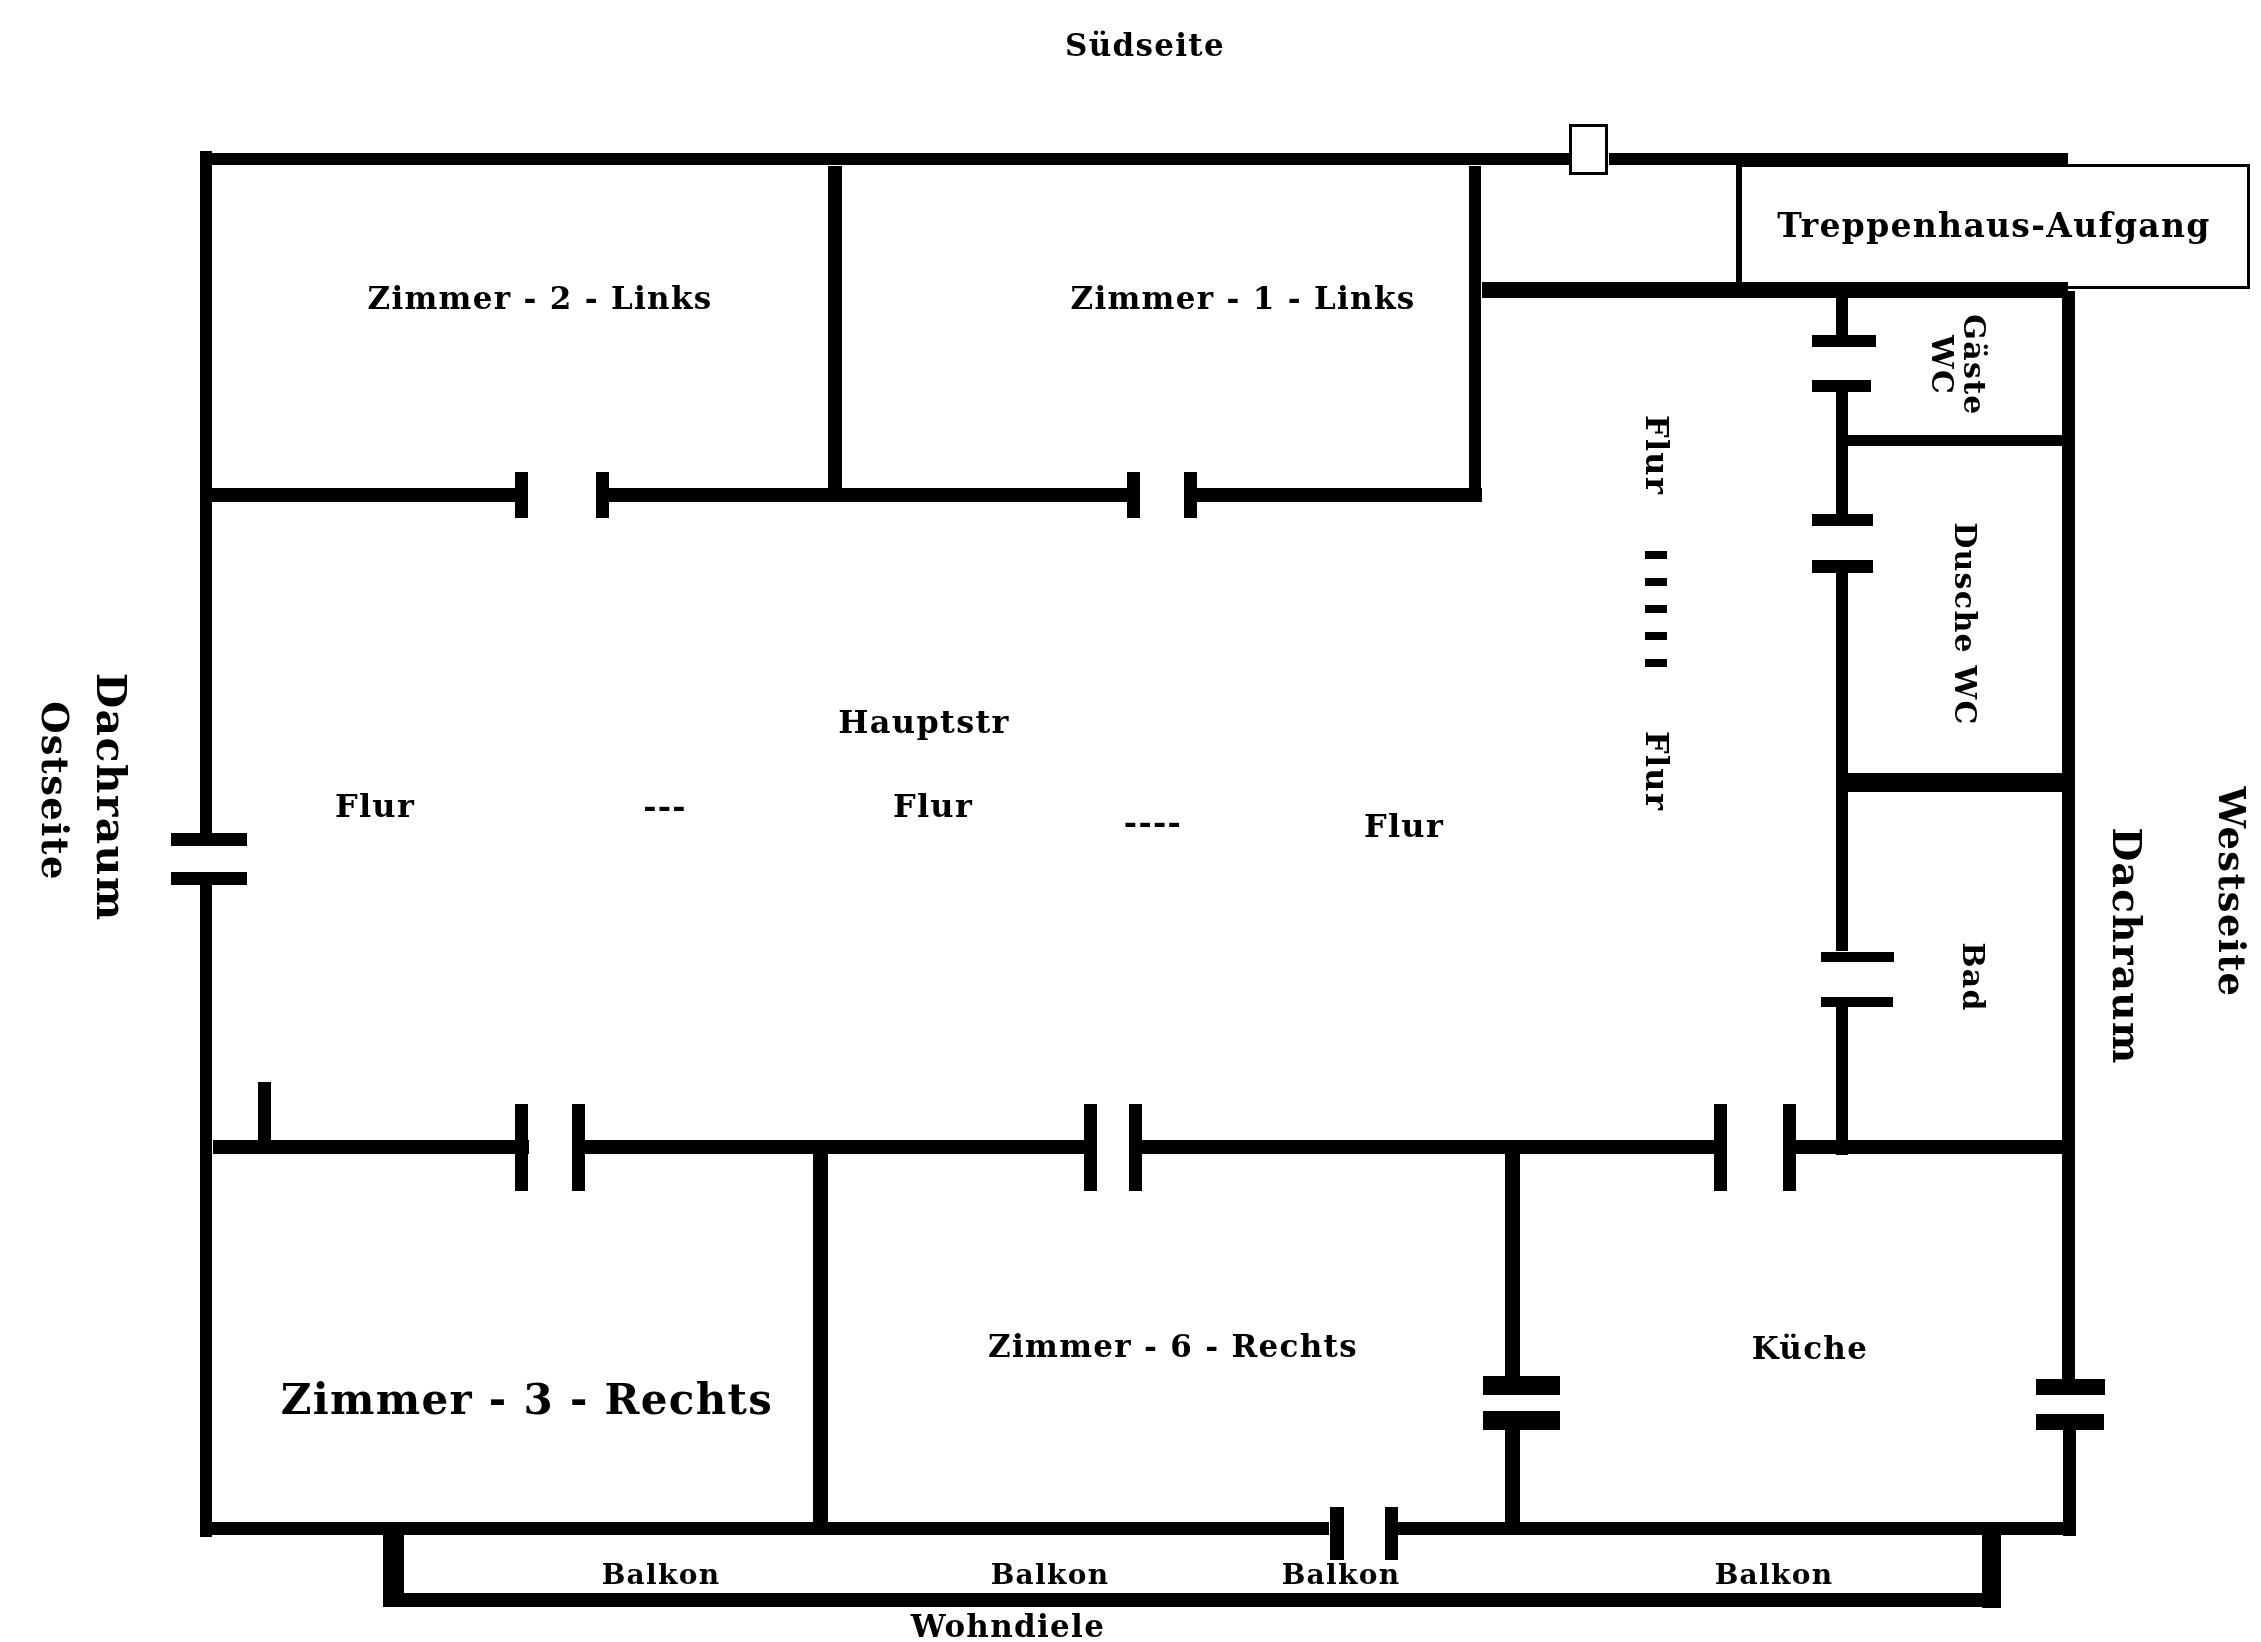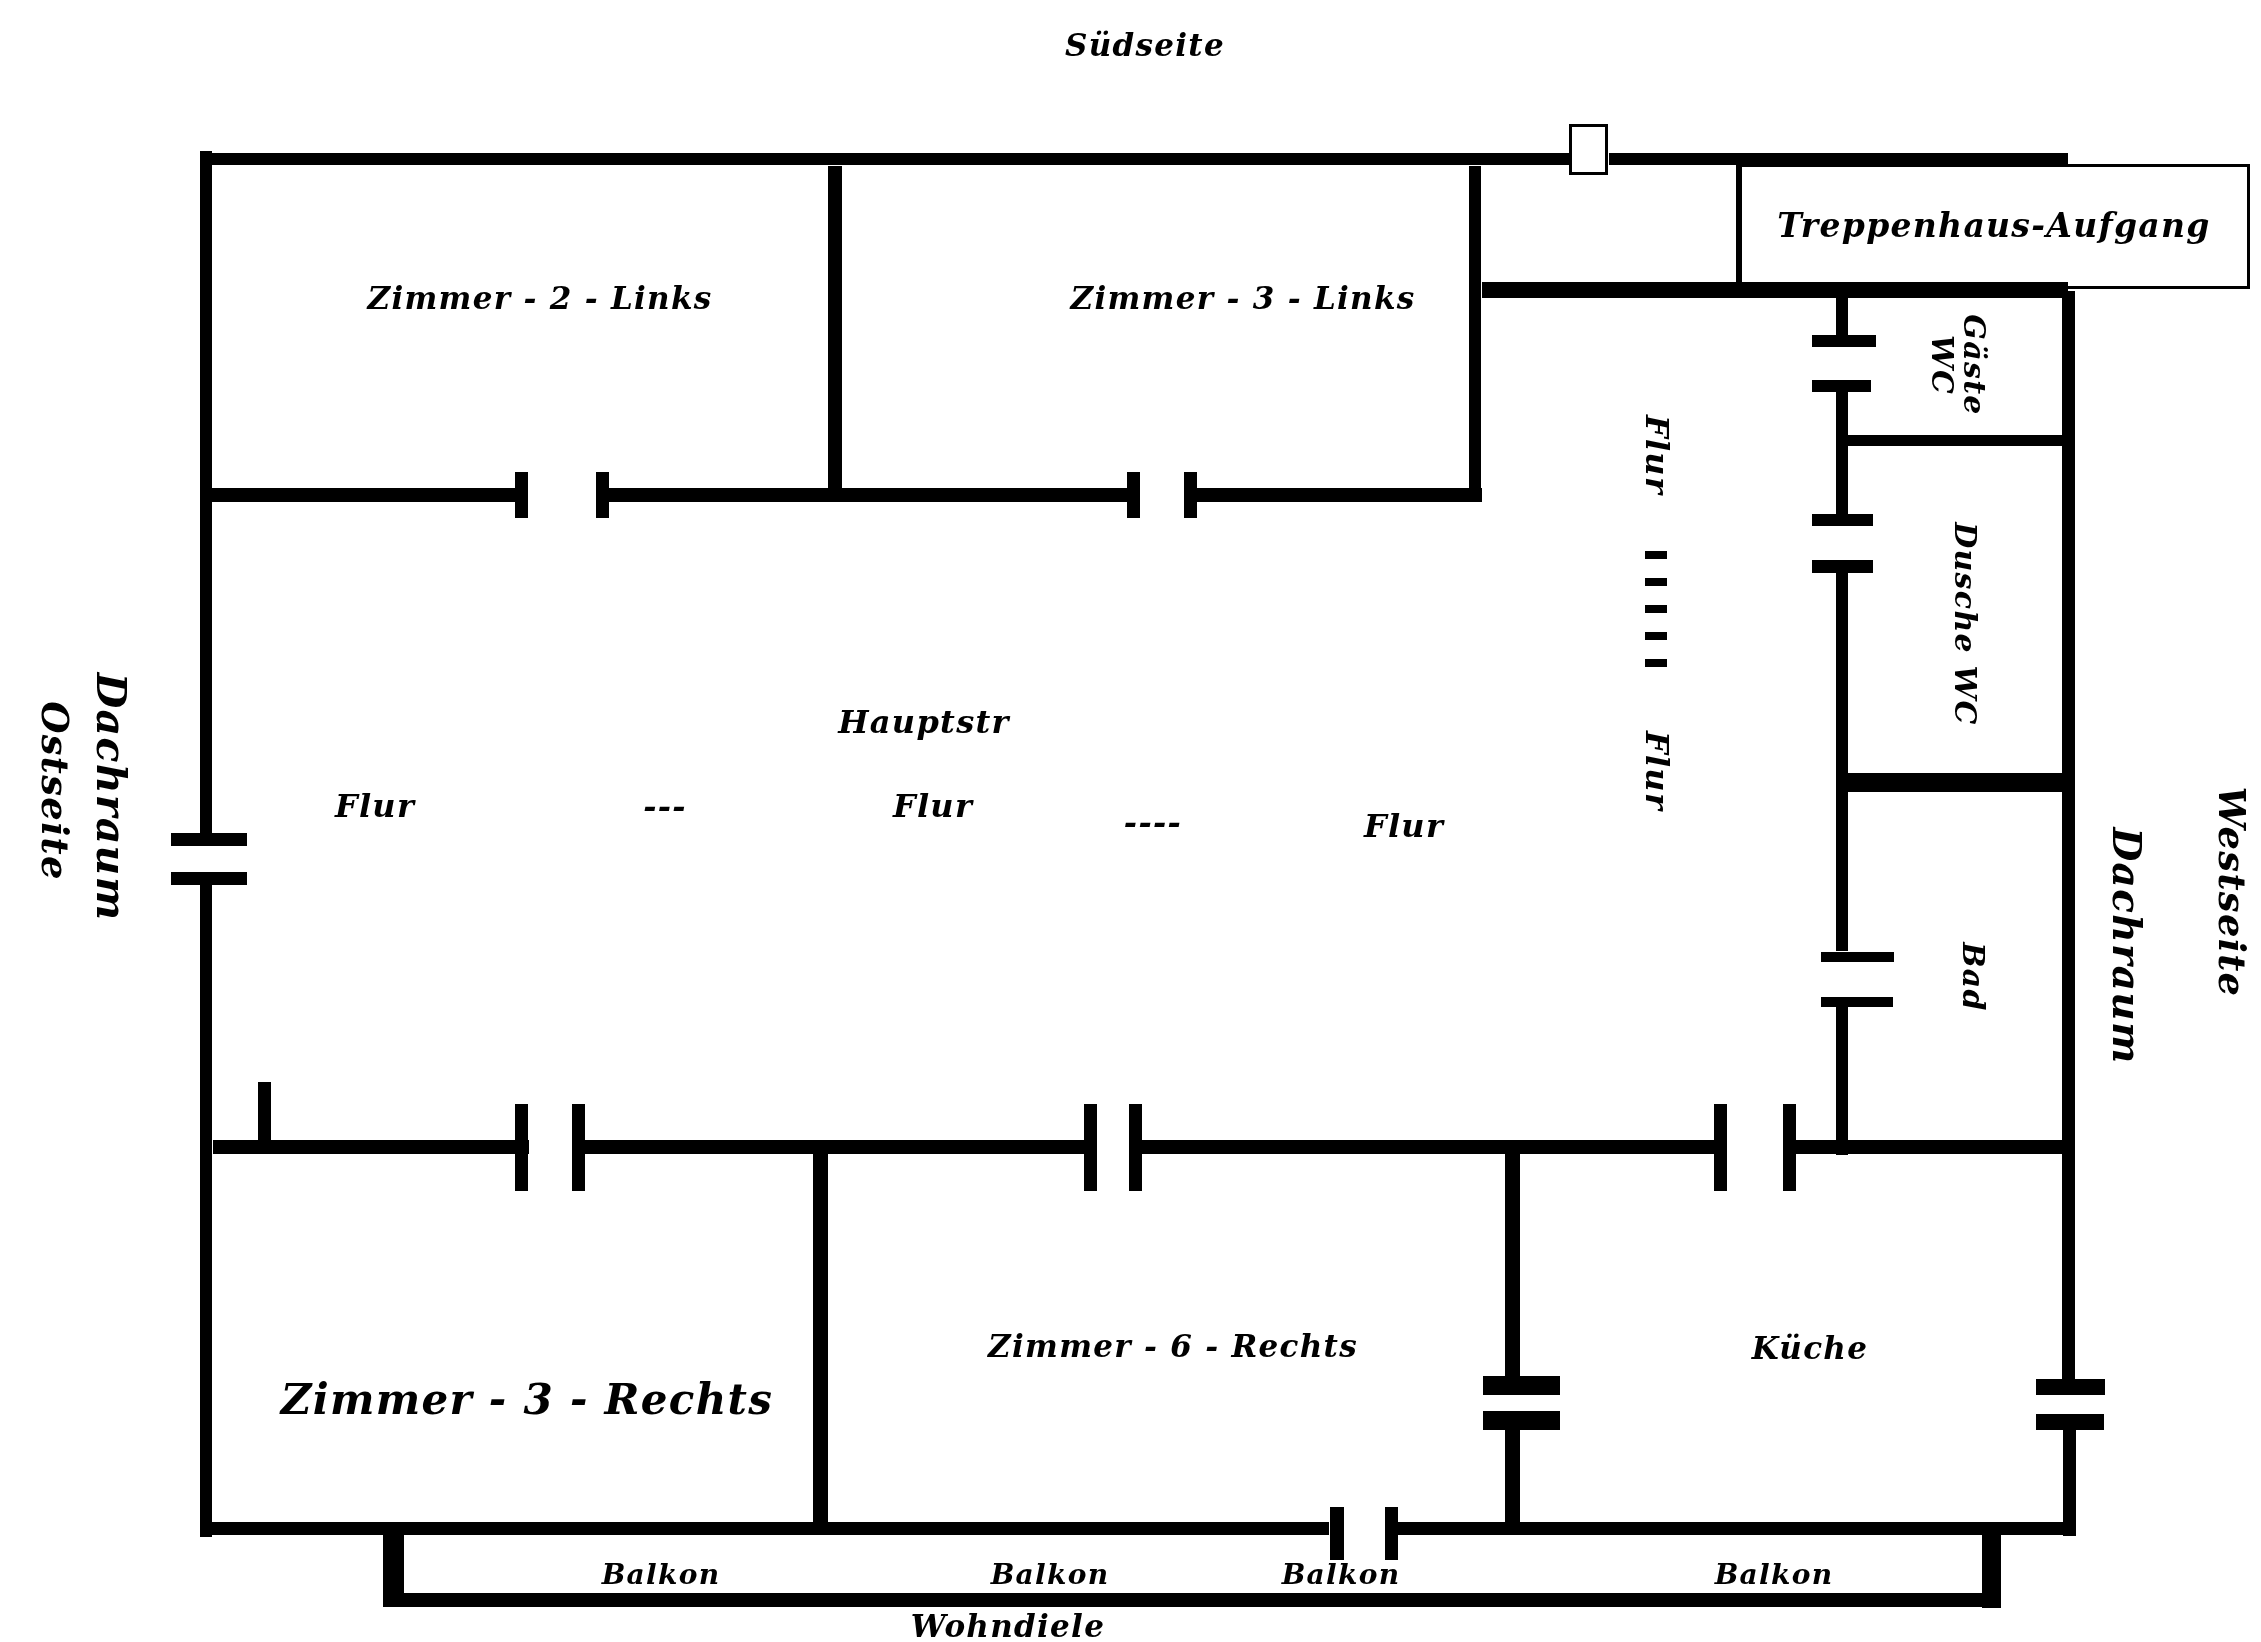--- a/index.html
+++ b/index.html
@@ -1,17 +1,17 @@
 <!DOCTYPE html>
 <html style="font-size:10.3px"><head>
 <meta charset="utf-8">
 <style>
   html,body{margin:0;padding:0;background:#ffffff;}
   .plan{position:relative;width:2261px;height:1643px;background:#ffffff;overflow:hidden;
-        font-family:"DejaVu Serif","Liberation Serif",serif;font-style:italic;}
+        font-family:"DejaVu Serif","Liberation Serif",serif;}
   .w{position:absolute;background:#000000;}
   .lbl{position:absolute;font-weight:700;color:#000000;white-space:nowrap;
        transform:translate(-50%,-50%);letter-spacing:1.3px;line-height:1.05;text-align:center;}
   .rot{transform:translate(-50%,-50%) rotate(90deg);}
   .box{position:absolute;background:#ffffff;border:3.9px solid #000000;display:flex;
        align-items:center;justify-content:center;}
   .doorrect{position:absolute;background:#ffffff;border:3.9px solid #000000;}
   .vdashes{position:absolute;display:flex;flex-direction:column;justify-content:space-between;}
   .vdashes .bar{width:100%;height:7.7px;background:#000000;}
 </style>
@@ -89,21 +89,21 @@
   <div class="w" style="left:2036px;top:1414px;width:68px;height:16px;"></div>
 
   <div class="w" style="left:1330px;top:1507px;width:14px;height:53px;"></div>
   <div class="w" style="left:1385px;top:1507px;width:13px;height:53px;"></div>
 
   <div class="w" style="left:383px;top:1593px;width:1618px;height:14px;"></div>
   <div class="w" style="left:383px;top:1535px;width:21px;height:59px;"></div>
   <div class="w" style="left:1982px;top:1535px;width:18.7px;height:73px;"></div>
 
   <div class="lbl" style="left:540px;top:298px;font-size:31px;">Zimmer - 2 - Links</div>
-  <div class="lbl" style="left:1243px;top:298px;font-size:31px;">Zimmer - 3 - Links</div>
+  <div class="lbl" style="left:1243px;top:298px;font-size:31px;">Zimmer - 1 - Links</div>
   <div class="lbl" style="left:924px;top:723px;font-size:32px;">Hauptstr</div>
   <div class="lbl" style="left:527px;top:1400px;font-size:42px;">Zimmer - 3 - Rechts</div>
   <div class="lbl" style="left:1173px;top:1346px;font-size:31px;">Zimmer - 6 - Rechts</div>
   <div class="lbl" style="left:1810px;top:1348px;font-size:31px;">Küche</div>
 
   <div class="lbl" style="left:375px;top:807px;font-size:32px;">Flur</div>
   <div class="lbl" style="left:665px;top:807px;font-size:32px;">---</div>
   <div class="lbl" style="left:933px;top:807px;font-size:32px;">Flur</div>
   <div class="lbl" style="left:1153px;top:823px;font-size:32px;">----</div>
   <div class="lbl" style="left:1404px;top:827px;font-size:32px;">Flur</div>

